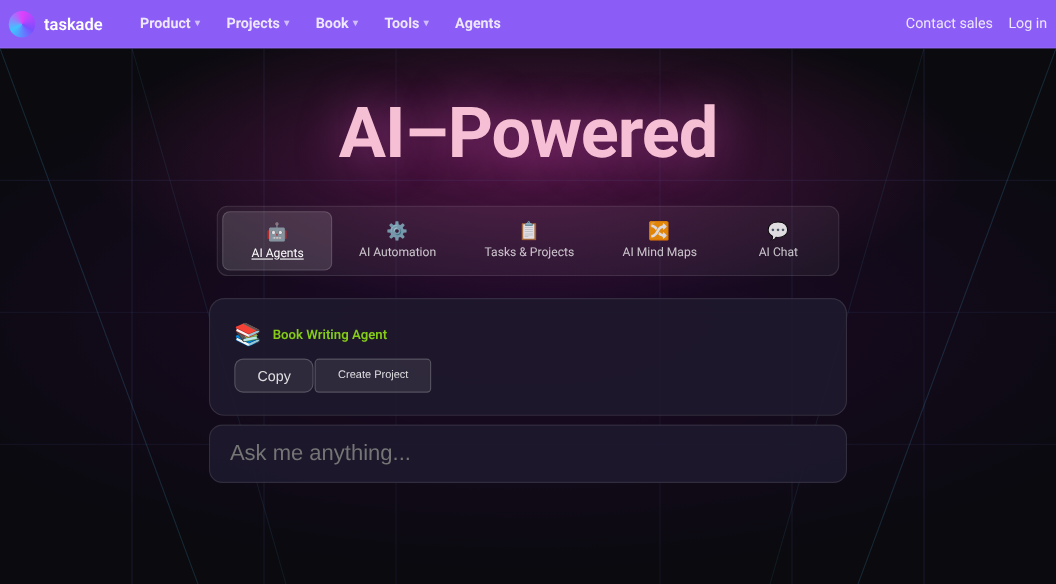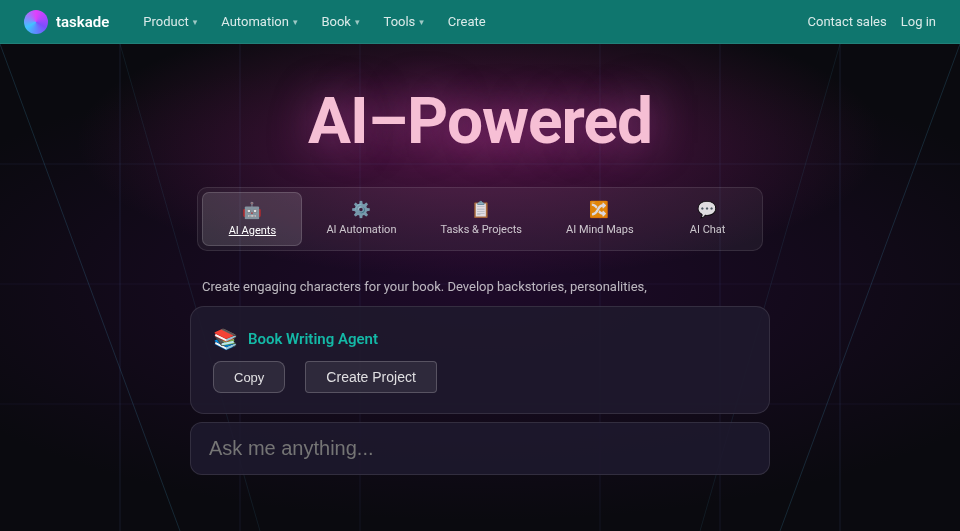--- a/index.html
+++ b/index.html
@@ -10,23 +10,23 @@
       font-family: -apple-system, BlinkMacSystemFont, 'Segoe UI', Roboto, sans-serif;
       background: #0a0a0f;
       color: #fff;
     }
 
     
     .navbar {
       display: flex;
       align-items: center;
       justify-content: space-between;
-      padding: 0 24px;
+      padding: 0 8px;
       height: 44px;
-      background: #0f766e;
+      background: #8b5cf6;
       border-bottom: 1px solid rgba(255,255,255,0.08);
       position: relative;
       z-index: 10;
     }
     .navbar-left {
       display: flex;
       align-items: center;
       gap: 24px;
     }
     .logo {
@@ -40,20 +40,21 @@
     .logo-icon {
       width: 24px;
       height: 24px;
       border-radius: 50%;
       background: conic-gradient(from 0deg, #e040fb, #7c4dff, #40c4ff, #e040fb);
     }
     .nav-links {
       display: flex;
       align-items: flex-start;
       gap: 4px;
+      font-weight: bold;
     }
     .nav-item {
       display: flex;
       align-items: center;
       gap: 4px;
       padding: 4px 10px;
       font-size: 13px;
       color: rgba(255,255,255,0.85);
       cursor: pointer;
       border-radius: 4px;
@@ -180,50 +181,50 @@
     .agent-card-header {
       display: flex;
       align-items: center;
       gap: 10px;
       margin-bottom: 10px;
     }
     .agent-icon {
       font-size: 20px;
     }
     .agent-title {
-      font-size: 15px;
+      font-size: 12px;
       font-weight: 600;
-      color: #14b8a6;
+      color: #84cc16;
     }
     .agent-desc {
       font-size: 12.5px;
       color: rgba(255,255,255,0.65);
       line-height: 1.6;
       margin-bottom: 16px;
     }
     .agent-actions {
       display: flex;
-      gap: 20px;
+      gap: 1px;
     }
     .btn-copy {
       padding: 7px 20px;
       border-radius: 8px;
       border: 1px solid rgba(255,255,255,0.2);
       background: rgba(255,255,255,0.08);
       color: rgba(255,255,255,0.85);
       font-size: 13px;
       cursor: pointer;
     }
     .btn-create {
       padding: 7px 20px;
       border-radius: 4px;
       border: 1px solid rgba(255,255,255,0.2);
       background: rgba(255,255,255,0.08);
       color: rgba(255,255,255,0.85);
-      font-size: 14px;
+      font-size: 10px;
       cursor: pointer;
     }
 
     
     .ask-input-container {
       background: rgba(30, 25, 45, 0.88);
       border: 1px solid rgba(255,255,255,0.1);
       border-radius: 12px;
       padding: 14px 18px;
       display: flex;
@@ -254,33 +255,33 @@
     <div class="logo">
       <div class="logo-icon"></div>
       <span>taskade</span>
     </div>
     <div class="nav-links">
       <div class="nav-item">
         <span>Product</span>
         <span class="nav-chevron">▾</span>
       </div>
       <div class="nav-item">
-        <span>Automation</span>
+        <span>Projects</span>
         <span class="nav-chevron">▾</span>
       </div>
       <div class="nav-item">
         <span>Book</span>
         <span class="nav-chevron">▾</span>
       </div>
       <div class="nav-item">
         <span>Tools</span>
         <span class="nav-chevron">▾</span>
       </div>
       <div class="nav-item">
-        <span>Create</span>
+        <span>Agents</span>
       </div>
     </div>
   </div>
   <div class="navbar-right">
     <span class="nav-contact">Contact sales</span>
     <span class="nav-login">Log in</span>
   </div>
 </nav>
 
 <section class="hero">
@@ -327,21 +328,20 @@
       <span class="tab-label">AI Mind Maps</span>
     </div>
     <div class="tab-item">
       <span class="tab-icon">💬</span>
       <span class="tab-label">AI Chat</span>
     </div>
   </div>
 
   <div class="content-area">
 
-    <div class="partial-text">Create engaging characters for your book. Develop backstories, personalities,</div>
 
     <div class="agent-card">
       <div class="agent-card-header">
         <span class="agent-icon">📚</span>
         <span class="agent-title">Book Writing Agent</span>
       </div>
       <div class="agent-actions">
         <button class="btn-copy">Copy</button>
         <button class="btn-create">Create Project</button>
       </div>

